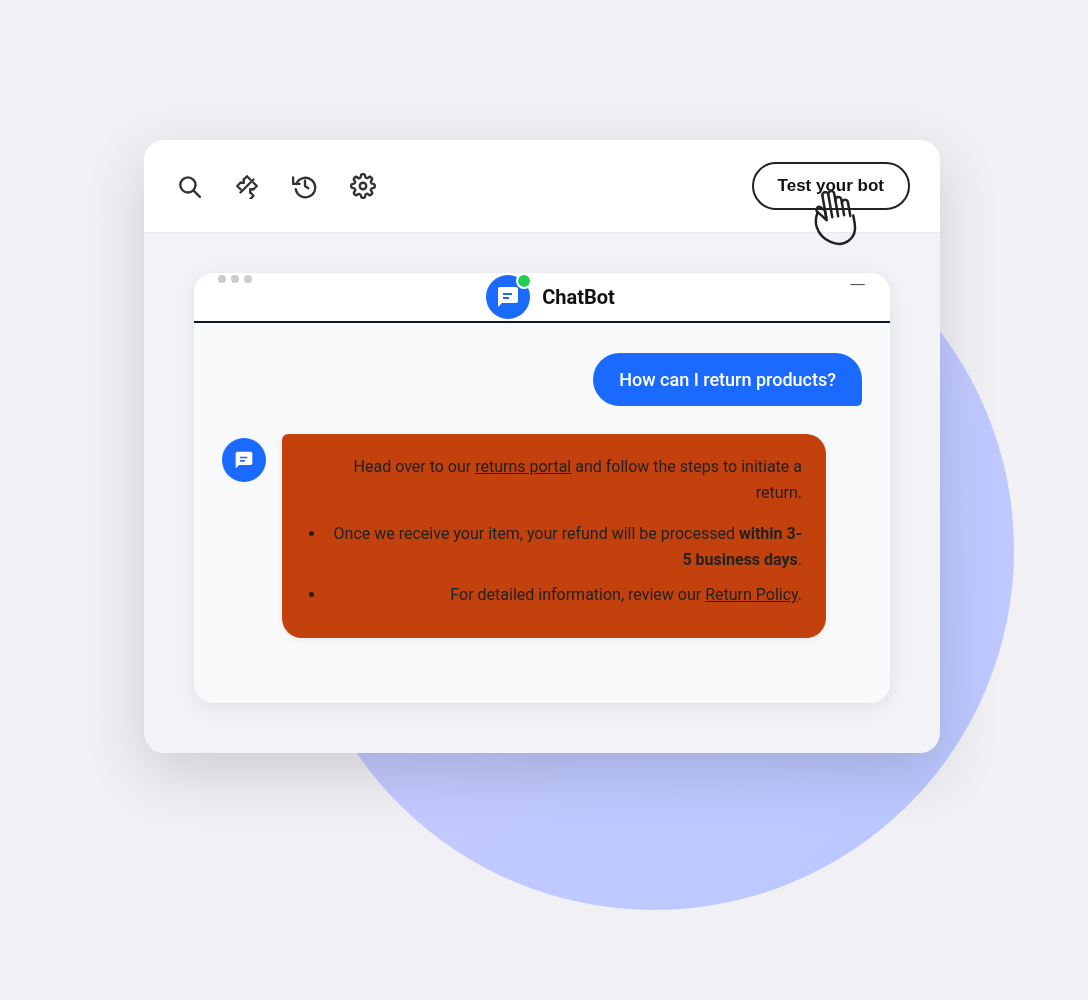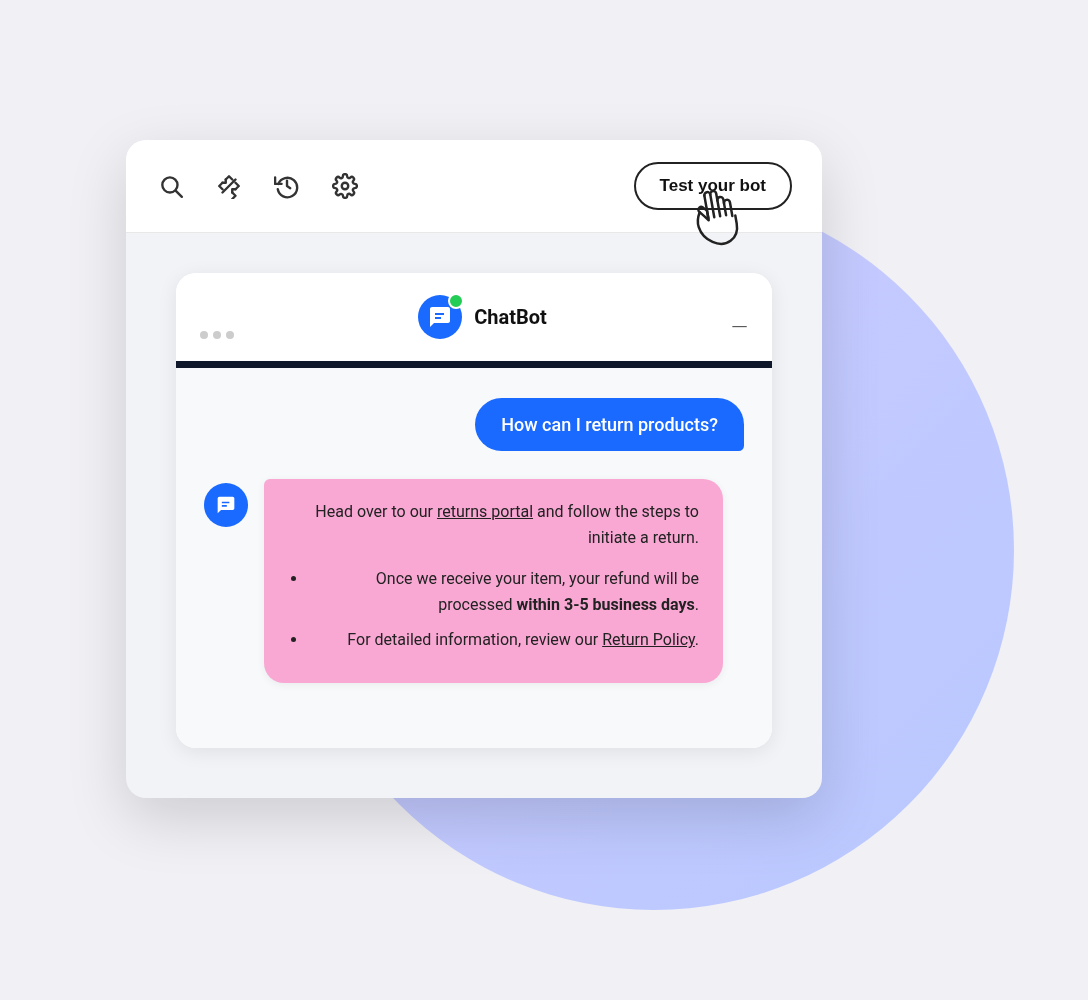--- a/index.html
+++ b/index.html
@@ -33,22 +33,22 @@
       background: linear-gradient(135deg, #d0d4f7 0%, #c5caff 40%, #b8c8ff 100%);
       top: 130px;
       right: -20px;
       z-index: 0;
     }
 
     
     .main-card {
       position: absolute;
       top: 80px;
-      left: 32px;
-      width: 696px;
+      left: 50px;
+      width: 796px;
       background: #f2f3f7;
       border-radius: 20px;
       box-shadow: 0 20px 60px rgba(0,0,0,0.15);
       z-index: 2;
       overflow: visible;
     }
 
     
     .toolbar {
       background: #ffffff;
@@ -128,25 +128,25 @@
     .chat-window {
       background: #ffffff;
       border-radius: 20px;
       overflow: hidden;
       box-shadow: 0 4px 20px rgba(0,0,0,0.08);
     }
 
     
     .chat-header {
       background: #ffffff;
-      padding: 22px 24px;
-      display: flex;
-      align-items: flex-end;
+      padding: 2px 24px;
+      display: flex;
+      align-items: flex-start;
       justify-content: space-between;
-      border-bottom: 7px solid #0f172a;
+      border-bottom: 2px solid #0f172a;
     }
 
     .chat-header-dots {
       display: flex;
       gap: 5px;
       align-items: center;
     }
 
     .dot {
       width: 8px;
@@ -235,21 +235,21 @@
       min-width: 44px;
       border-radius: 50%;
       background: #1a6aff;
       display: flex;
       align-items: center;
       justify-content: center;
       margin-top: 4px;
     }
 
     .bot-bubble {
-      background: #f9a8d4;
+      background: #c2410c;
       border-radius: 6px 20px 20px 20px;
       padding: 20px 24px;
       font-size: 16px;
       line-height: 1.6;
       color: #222;
       max-width: 85%;
       box-shadow: 0 2px 8px rgba(0,0,0,0.06);
     }
 
     .bot-bubble p {

